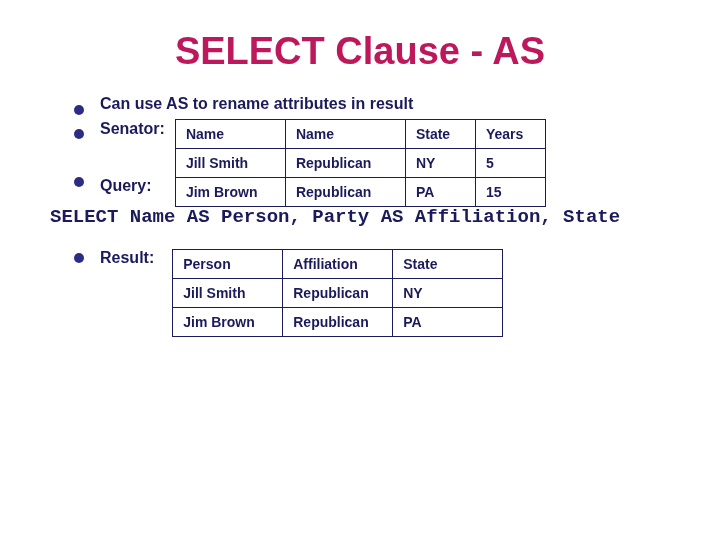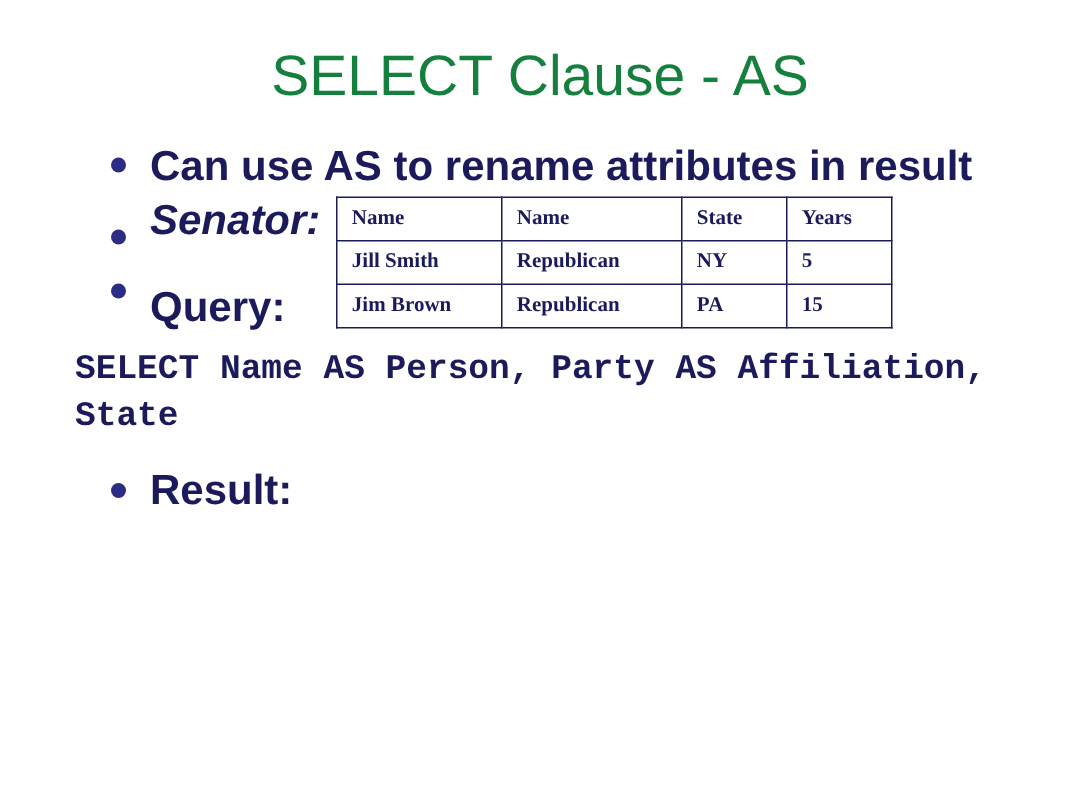--- a/index.html
+++ b/index.html
@@ -5,77 +5,76 @@
   * { box-sizing: border-box; margin: 0; padding: 0; }
   html, body { width: 720px; height: 540px; }
   body {
     background: #fff;
     font-family: Arial, Helvetica, sans-serif;
     padding: 30px 40px 20px 40px;
     color: #1b1b5c;
   }
   .title {
     font-size: 38px;
-    font-weight: normal;
+    font-weight: bold;
     text-align: center;
-    color: #15803d;
+    color: #be185d;
     margin-bottom: 22px;
   }
   .bullet-row {
     display: flex;
     align-items: flex-start;
     margin-bottom: 4px;
   }
   .bullet {
     width: 10px; height: 10px;
     border-radius: 50%;
     background: #2c2c85;
     margin-top: 10px;
     margin-left: 34px;
     margin-right: 16px;
     flex-shrink: 0;
   }
   .bullet-text {
-    font-size: 28px;
+    font-size: 16px;
     font-weight: bold;
     color: #1b1b5c;
   }
   .row2 {
     display: flex;
     align-items: flex-start;
   }
   .row2 .label-col {
     display: flex;
-    align-items: flex-end;
-    font-style: italic;
+    align-items: center;
   }
   table.data {
     border-collapse: collapse;
-    font-family: Liberation Serif, serif;
+    font-family: Liberation Sans, sans-serif;
     font-size: 14px;
     color: #1b1b5c;
   }
   table.data th, table.data td {
     border: 1px solid #1b1b5c;
     padding: 6px 10px;
     text-align: left;
     font-weight: bold;
   }
   table.senator th, table.senator td { min-width: 70px; }
   table.senator td:first-child, table.senator th:first-child { min-width: 110px; }
   table.senator td:nth-child(2), table.senator th:nth-child(2) { min-width: 120px; }
   .row3 {
     display: flex;
     align-items: flex-start;
     margin-top: -30px;
   }
   .row3 .bullet { margin-top: 0; margin-bottom: 8px; }
   .query-block {
     font-family: "Courier New", monospace;
-    font-size: 23px;
+    font-size: 19px;
     font-weight: bold;
     color: #1b1b5c;
     margin: 10px 0 18px 10px;
     line-height: 1.35;
   }
   .row4 {
     display: flex;
     align-items: flex-start;
     margin-top: 4px;
   }
@@ -129,13 +128,32 @@
 
 <div class="query-block">
   <div>SELECT Name AS Person, Party AS Affiliation, State</div>
 </div>
 
 <div class="row4">
   <div class="label-col">
     <div class="bullet"></div>
     <div class="bullet-text">Result:</div>
   </div>
+  <table class="data result" style="margin-left:18px;">
+    <tbody>
+        <tr>
+      <th>Person</th>
+      <th>Affiliation</th>
+      <th>State</th>
+    </tr>
+    <tr>
+      <td>Jill Smith</td>
+      <td>Republican</td>
+      <td>NY</td>
+    </tr>
+    <tr>
+      <td>Jim Brown</td>
+      <td>Republican</td>
+      <td>PA</td>
+    </tr>
+  </tbody>
+    </table>
 </div>
 
 </body></html>

